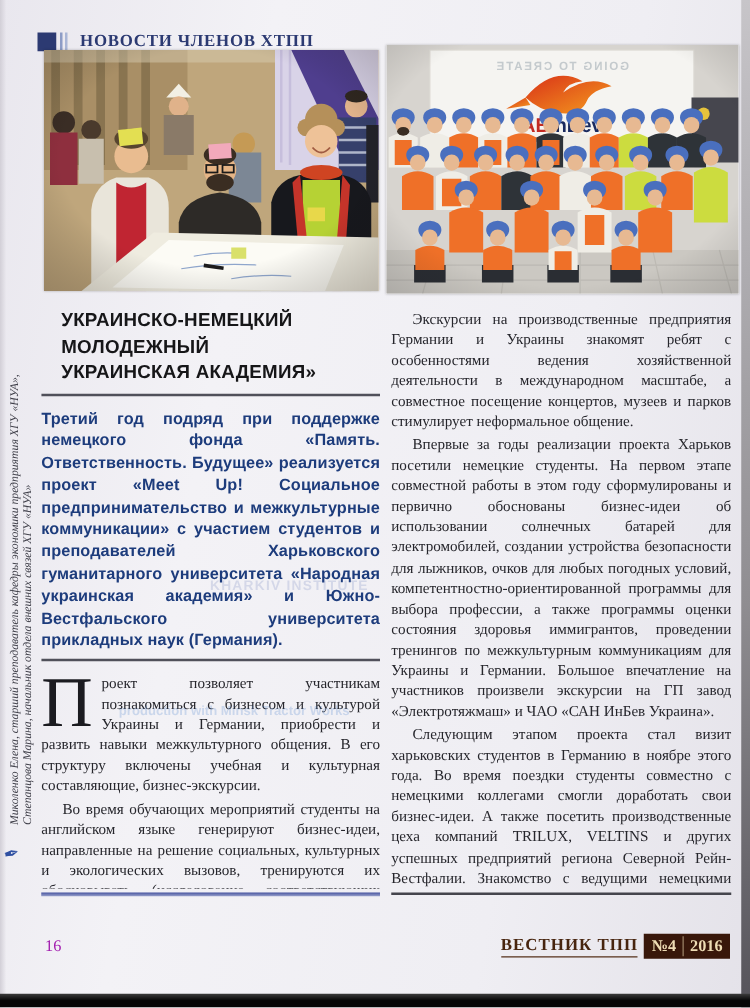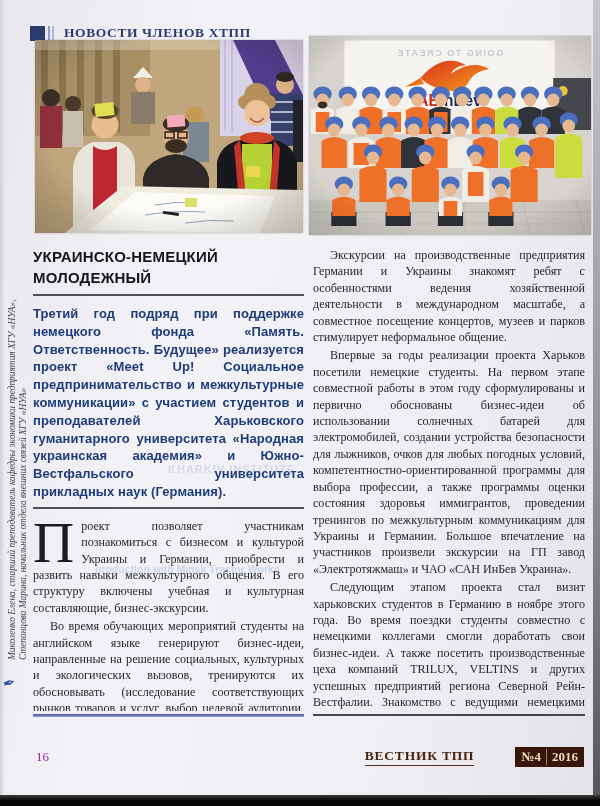--- a/index.html
+++ b/index.html
@@ -20,21 +20,21 @@
   .photo{position:absolute;overflow:hidden;box-shadow:0 0 2px rgba(0,0,0,.25);}
   .photo svg{display:block;width:100%;height:100%;}
   .photo-left{left:35px;top:40px;width:268px;height:193px;}
   .photo-right{left:309px;top:36px;width:282px;height:199px;}
 
   
   .col{position:absolute;top:247px;overflow:hidden;max-height:464px;}
   .col-left{left:33px;width:271px;}
   .col-right{left:313px;width:272px;}
 
-  .title{margin:0 0 6px 0;font-family:"Liberation Sans",sans-serif;font-weight:700;
+  .title{margin:0 0 6px 16px;font-family:"Liberation Sans",sans-serif;font-weight:700;
          font-size:15px;line-height:20.5px;color:#161618;letter-spacing:.2px;}
   .tline{display:block;}
   .tline.jl{text-align:justify;text-align-last:justify;}
   .rule{height:2px;background:#50505a;margin:6px 0 9px 0;}
   .lead{margin:0;font-family:"Liberation Sans",sans-serif;font-weight:700;
         font-size:13px;line-height:17.8px;color:#1d3c7c;text-align:justify;letter-spacing:.1px;}
   .body-p{margin:0 0 2px 0;font-size:12.1px;line-height:16.4px;color:#26262c;text-align:justify;}
   .body-p.indent{text-indent:17px;}
   .dropcap{float:left;font-size:57px;line-height:45px;padding:2px 7px 0 0;color:#1b1b20;
            font-family:"Liberation Serif",serif;}
@@ -51,21 +51,21 @@
 
   
   .byline{position:absolute;left:7px;top:660px;width:470px;transform:rotate(-90deg);
           transform-origin:0 0;font-style:italic;font-size:9.4px;line-height:11px;
           color:#40404a;white-space:nowrap;}
   .pen-icon{position:absolute;left:3px;top:674px;font-size:15px;color:#2f50a2;
             transform:rotate(-15deg);font-style:normal;}
 
   
   .page-num{position:absolute;left:36px;top:749px;font-size:13px;color:#a21caf;}
-  .footer-right{position:absolute;right:16px;top:747px;display:flex;align-items:center;gap:36px;}
+  .footer-right{position:absolute;right:16px;top:747px;display:flex;align-items:center;}
   .journal-name{font-size:13.5px;font-weight:700;color:#47250f;letter-spacing:.8px;
                 border-bottom:1.5px solid #55301a;padding-bottom:1px;margin-right:5px;}
   .issue-badge{display:inline-flex;align-items:center;background:#38170a;color:#eedcb4;
                font-size:13px;font-weight:700;padding:2px 6px;gap:5px;}
   .badge-sep{width:1px;align-self:stretch;background:rgba(235,220,180,.55);}
 
   
   .edge-right{position:absolute;top:0;right:0;width:7px;height:100%;
               background:linear-gradient(180deg,#c7c5c9,#8f8d91 60%,#55535a);}
   .edge-bottom{position:absolute;left:0;bottom:0;width:100%;height:11px;
@@ -332,20 +332,21 @@
             <use href="#head"></use>
           </g>
       </g>
       <rect width="291" height="199" fill="url(#vigR)"></rect>
     </svg>
   </figure>
 
   <section class="col col-left">
     <h1 class="title">
       <span class="tline jl">УКРАИНСКО-НЕМЕЦКИЙ МОЛОДЕЖНЫЙ</span>
+      <span class="tline">УКРАИНСКАЯ АКАДЕМИЯ»</span>
     </h1>
     <div class="rule"></div>
     <p class="lead">Третий год подряд при поддержке немецкого фонда «Память. Ответственность. Будущее» реализуется проект «Meet Up! Социальное предпринимательство и межкультурные коммуникации» с участием студентов и преподавателей Харьковского гуманитарного университета «Народная украинская академия» и Южно-Вестфальского университета прикладных наук (Германия).</p>
     <div class="rule"></div>
     <p class="body-p"><span class="dropcap">П</span><span>роект позволяет участникам познакомиться с бизнесом и культурой Украины и Германии, приобрести и развить навыки межкультурного общения. В его структуру включены учебная и культурная составляющие, бизнес-экскурсии.</span></p>
     <p class="body-p indent">Во время обучающих мероприятий студенты на английском языке генерируют бизнес-идеи, направленные на решение социальных, культурных и экологических вызовов, тренируются их обосновывать (исследование соответствующих рынков товаров и услуг, выбор целевой аудитории, оценка запросов потребителей, определение размера необходимых капиталовложений и потенциальной рентабельности), а также их презентовать.</p>
   </section>
 
   <section class="col col-right">
     <p class="body-p indent">Экскурсии на производственные предприятия Германии и Украины знакомят ребят с особенностями ведения хозяйственной деятельности в международном масштабе, а совместное посещение концертов, музеев и парков стимулирует неформальное общение.</p>

